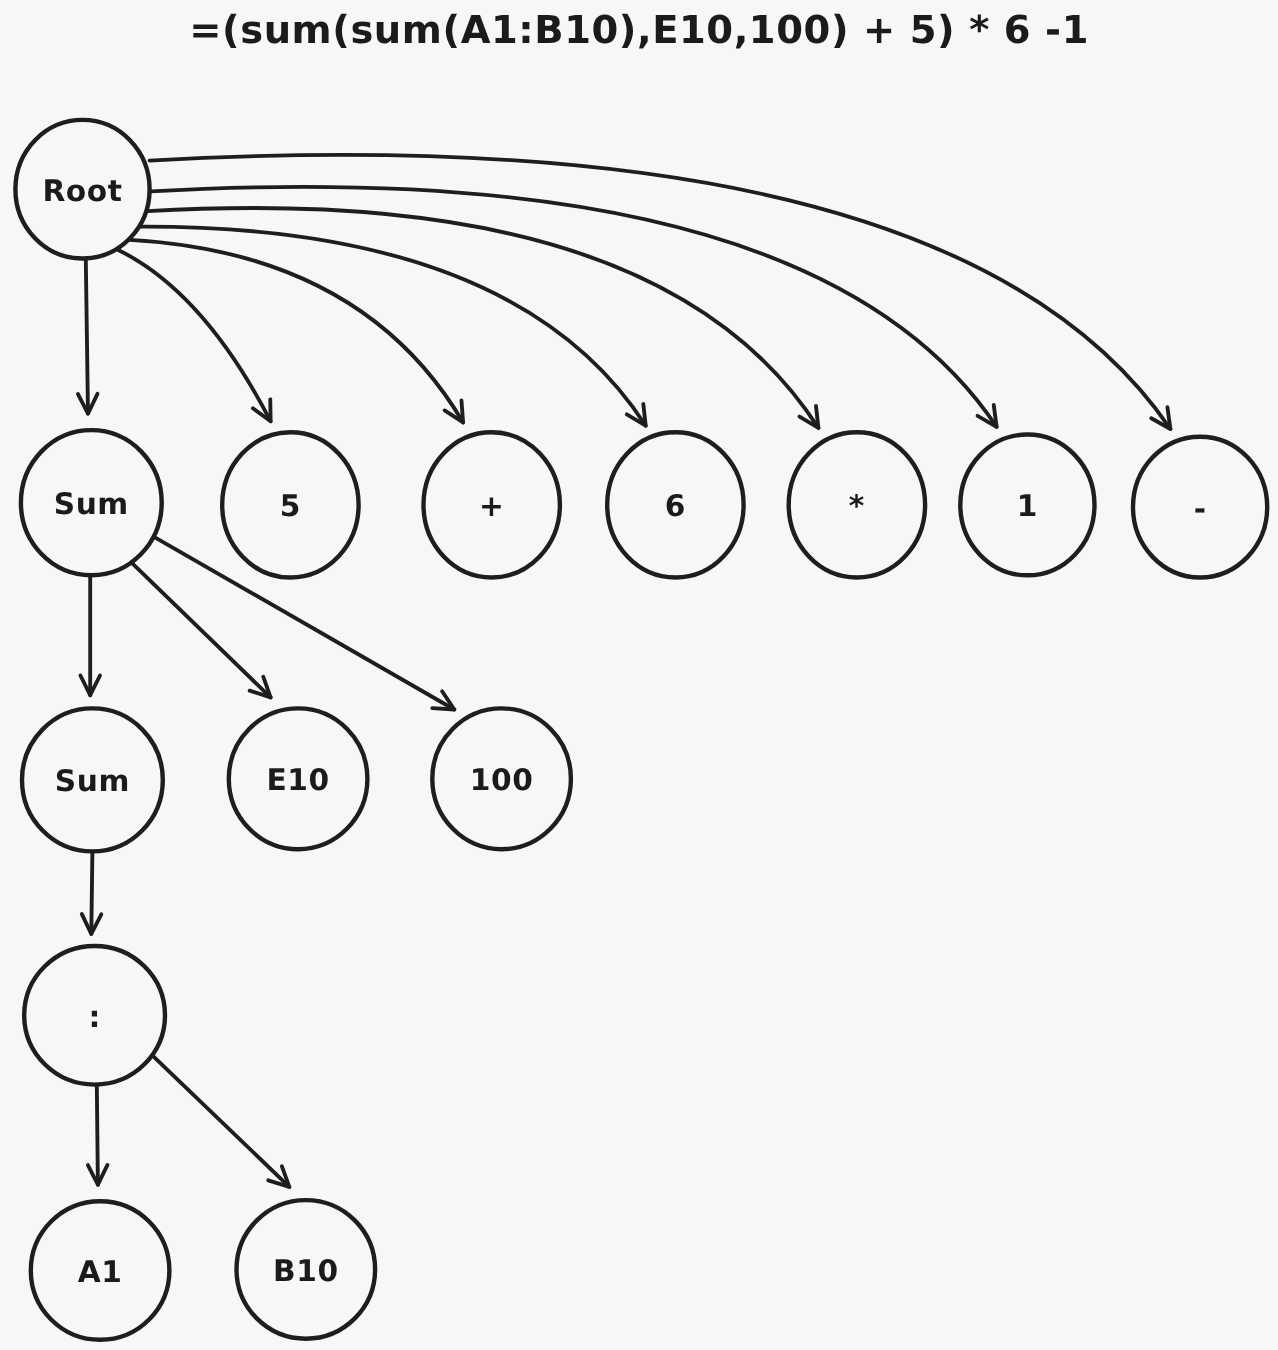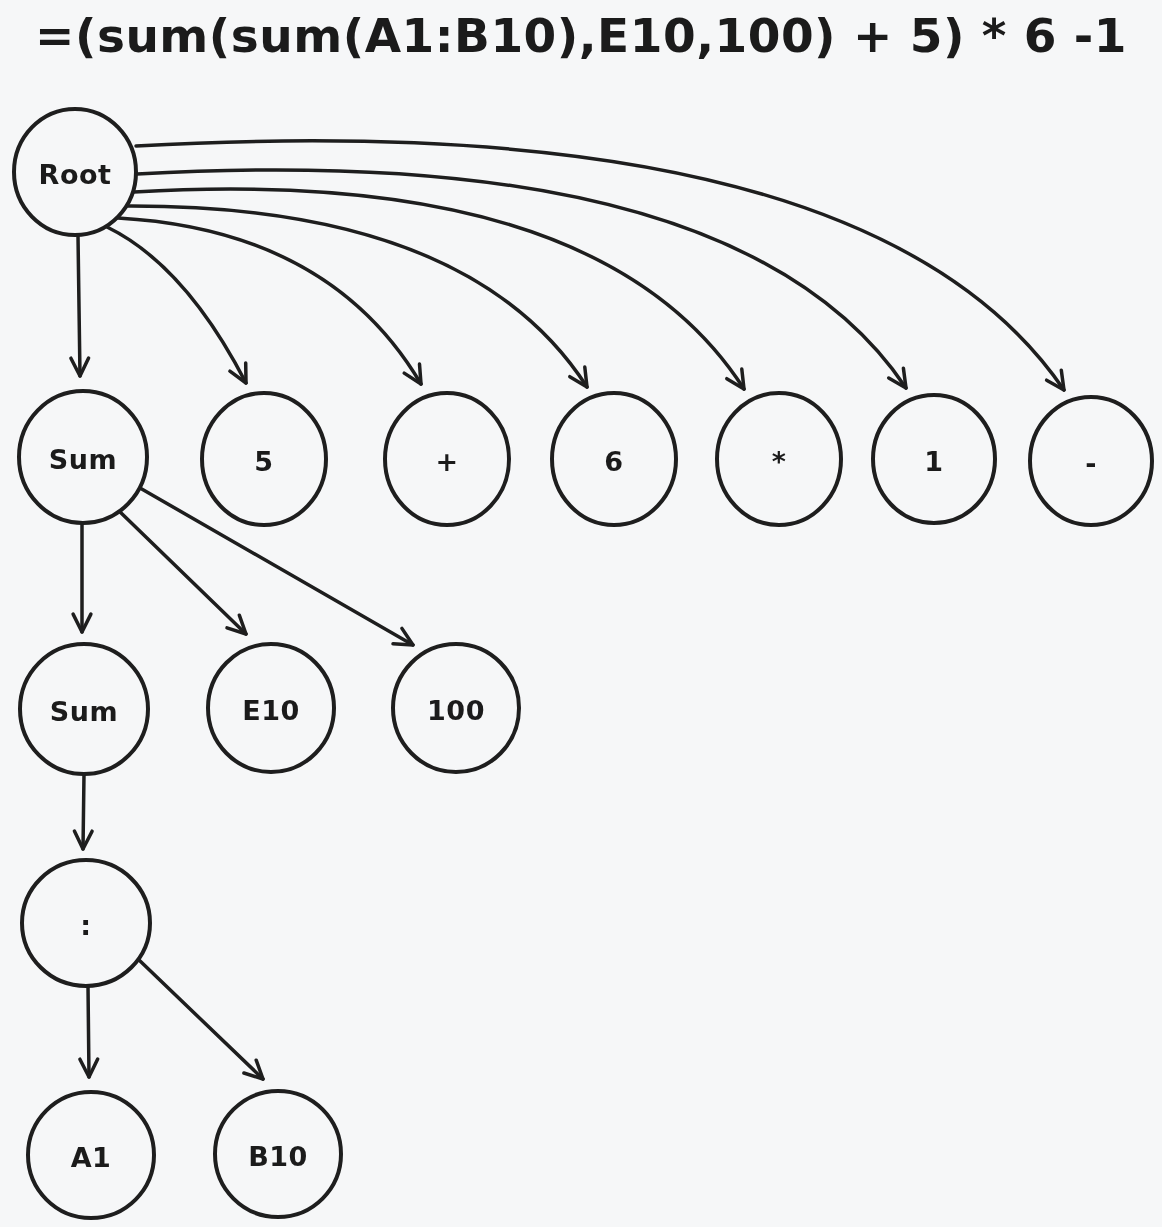--- a/index.html
+++ b/index.html
@@ -16,21 +16,21 @@
   .stage {
     position: absolute;
     inset: 0;
   }
   .title {
     position: absolute;
     top: 8px;
     left: 0;
     width: 100%;
     text-align: center;
-    font-size: 47px;
+    font-size: 35px;
     font-weight: bold;
     letter-spacing: 0.5px;
     white-space: nowrap;
   }
   svg.diagram {
     position: absolute;
     top: 0;
     left: 0;
   }
   svg.diagram text {

